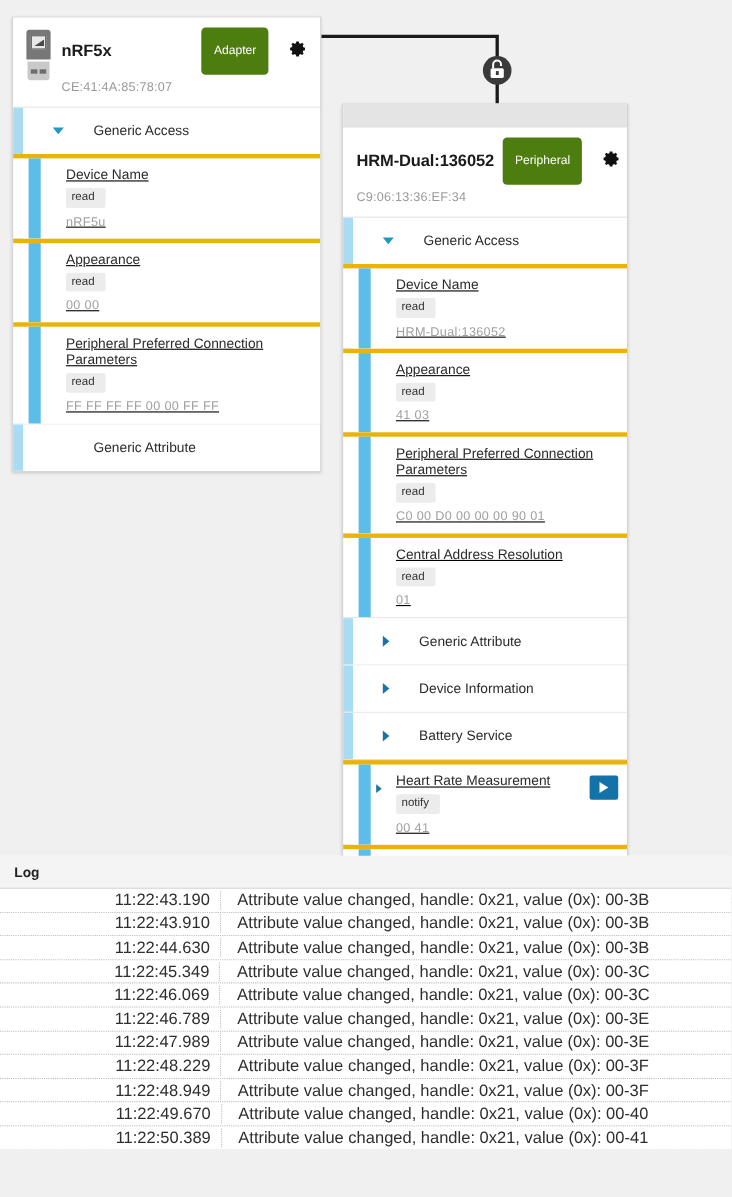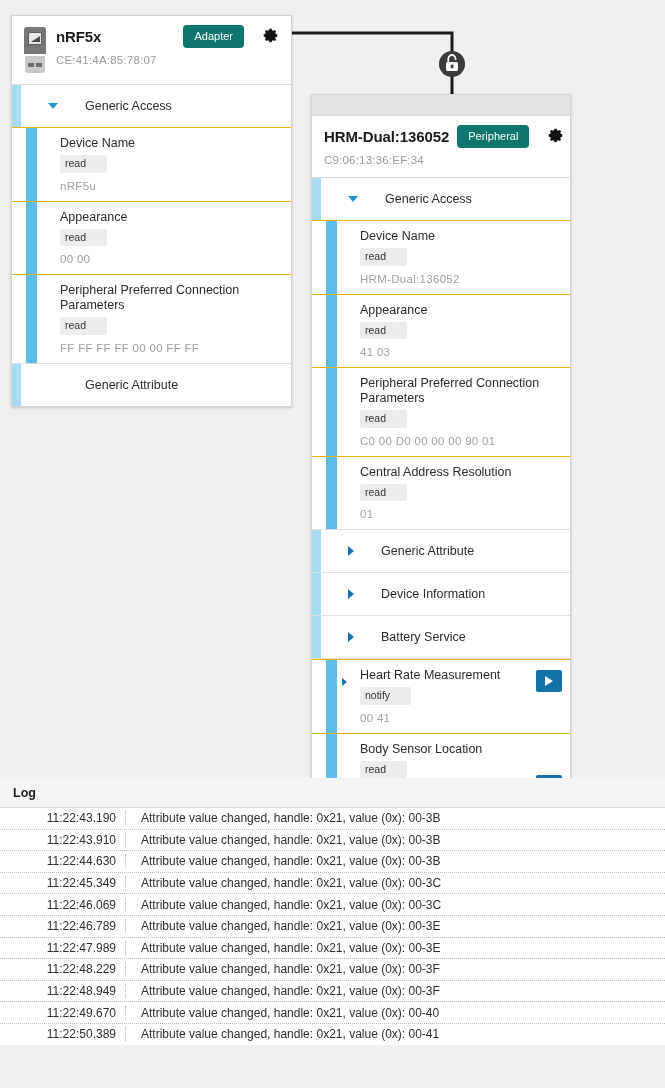--- a/index.html
+++ b/index.html
@@ -69,23 +69,23 @@
   .dongle .conn:before{left:3px;}
   .dongle .conn:after{left:11px;}
 
   .head-text{flex:1 1 auto;min-width:0;}
   .head-row1{display:flex;align-items:center;gap:8px;}
   .dev-name{
     font-size:15px;font-weight:bold;color:#1b1b1b;
     white-space:nowrap;letter-spacing:-.1px;
   }
   .role-badge{
-    background:#0f766e;color:#ffffff;
+    background:#4d7c0f;color:#ffffff;
     font-size:11px;line-height:1;
-    padding:6px 11px;border-radius:4px;
+    padding:16px 11px;border-radius:4px;
     margin-left:auto;white-space:nowrap;
   }
   .gear{
     flex:0 0 auto;margin-left:10px;margin-top:1px;cursor:pointer;
   }
   .dev-addr{
     font-size:11.5px;color:#9a9a9a;margin-top:6px;letter-spacing:.2px;
   }
 
   
@@ -102,42 +102,43 @@
   }
   .svc-name{font-size:12.5px;color:#2b2b2b;}
   .tri{width:0;height:0;flex:0 0 auto;}
   .tri.down{border-left:5px solid transparent;border-right:5px solid transparent;border-top:6px solid #2196c9;}
   .tri.right{border-top:5px solid transparent;border-bottom:5px solid transparent;border-left:6px solid #1a73a8;}
   .tri.blank{width:10px;height:6px;}
 
   .chr-list{background:#fff;}
   .chr{
     position:relative;
-    border-top:1px solid #eab308;
+    border-top:4px solid #eab308;
     background:#fff;
     padding:8px 10px 9px 48px;
     min-height:44px;
     box-sizing:border-box;
+    text-decoration:underline;
   }
   .chr .bar2{
     position:absolute;left:14px;top:0;bottom:0;width:11px;background:#5bbde8;
   }
   .chr .ctri{
     position:absolute;left:30px;top:18px;
     width:0;height:0;
     border-top:4px solid transparent;border-bottom:4px solid transparent;
     border-left:5px solid #1a73a8;
   }
   .chr-name{font-size:12.5px;color:#2b2b2b;line-height:15px;}
   .chr-prop{
     display:inline-block;
     margin-top:4px;
     background:#ececec;color:#333333;
     font-size:10.5px;line-height:1;
-    padding:3px 21px 4px 5px;border-radius:2px;
+    padding:3px 10px 4px 5px;border-radius:2px;
   }
   .chr-val{
     font-size:11.5px;color:#a0a0a0;margin-top:7px;letter-spacing:.3px;
   }
   .chr-btn{
     position:absolute;right:8px;
     width:26px;height:22px;
     background:#1373a8;color:#ffffff;
     border-radius:2px;
     display:flex;align-items:center;justify-content:center;
@@ -166,21 +167,21 @@
     height:29px;background:#f4f4f4;
     display:flex;align-items:center;
     padding-left:13px;
     font-size:12.5px;font-weight:bold;color:#222222;
     border-bottom:1px solid #d8d8d8;
   }
   .log-row{
     display:flex;align-items:center;
     height:20.6px;
     border-bottom:1px dotted #bdbdbd;
-    font-size:12px;color:#2e2e2e;
+    font-size:15px;color:#2e2e2e;justify-content:center;
   }
   .log-time{
     width:126px;flex:0 0 126px;
     text-align:right;padding-right:9px;
     box-sizing:border-box;
     border-right:1px dotted #bdbdbd;
     color:#2e2e2e;
   }
   .log-msg{padding-left:15px;white-space:nowrap;overflow:hidden;}
 </style>

